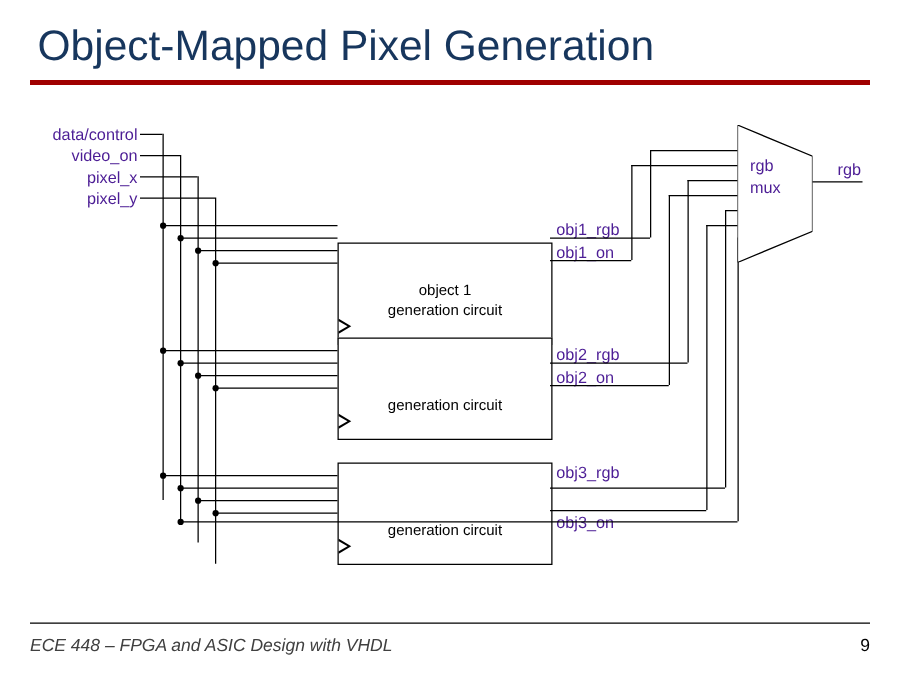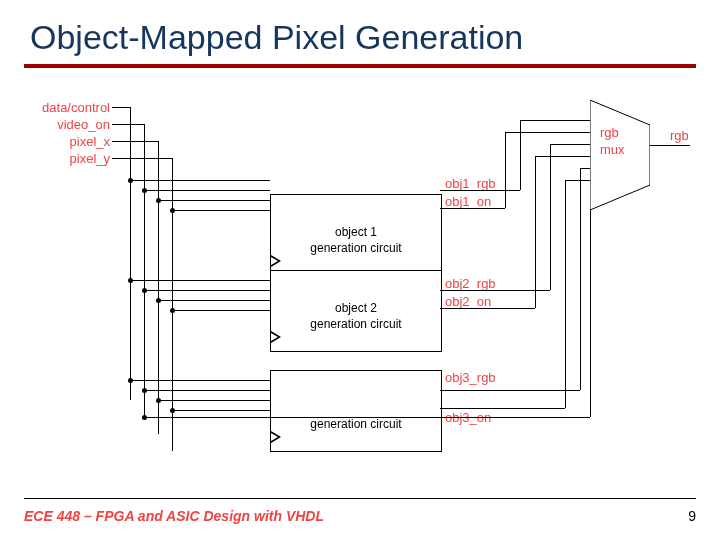--- a/index.html
+++ b/index.html
@@ -34,41 +34,40 @@
     width: 672px;
     height: 1px;
     background: #000;
   }
   .footer-left {
     position: absolute;
     top: 508px;
     left: 24px;
     font-size: 14px;
     font-style: italic;
-    color: #ef4444;
-    font-weight: bold;
+    color: #404040;
   }
   .footer-right {
     position: absolute;
     top: 508px;
     right: 24px;
     font-size: 14px;
     color: #000;
   }
   .diagram {
     position: absolute;
     top: 90px;
     left: 20px;
     width: 680px;
     height: 400px;
   }
   .diagram * { position: absolute; }
   .lbl {
     font-size: 13px;
-    color: #ef4444;
+    color: #4c1d95;
     white-space: nowrap;
   }
   .box {
     border: 1px solid #000;
     background: #fff;
     text-align: center;
   }
   .box-lbl {
     position: absolute;
     font-size: 12px;
@@ -126,21 +125,20 @@
   <div class="v" style="left:138px; top:51px; height:293px;"></div>
   <div class="v" style="left:152px; top:68px; height:293px;"></div>
 
   <div class="box" style="left:250px; top:80px; width:170px; height:80px;margin-top:24px;">
     <div class="box-lbl" style="top:30px;">object 1</div>
     <div class="box-lbl" style="top:46px;">generation circuit</div>
     <div class="clk-tri" style="top:60px;"></div>
   </div>
 
   <div class="box" style="left:250px; top:180px; width:170px; height:80px;">
-    <div class="box-lbl" style="top:30px;">object 2</div>
     <div class="box-lbl" style="top:46px;">generation circuit</div>
     <div class="clk-tri" style="top:60px;"></div>
   </div>
 
   <div class="box" style="left:250px; top:280px; width:170px; height:80px;">
     <div class="box-lbl" style="top:46px;">generation circuit</div>
     <div class="clk-tri" style="top:60px;"></div>
   </div>
 
   <div class="h" style="left:110px; top:90px;  width:140px;"></div>

